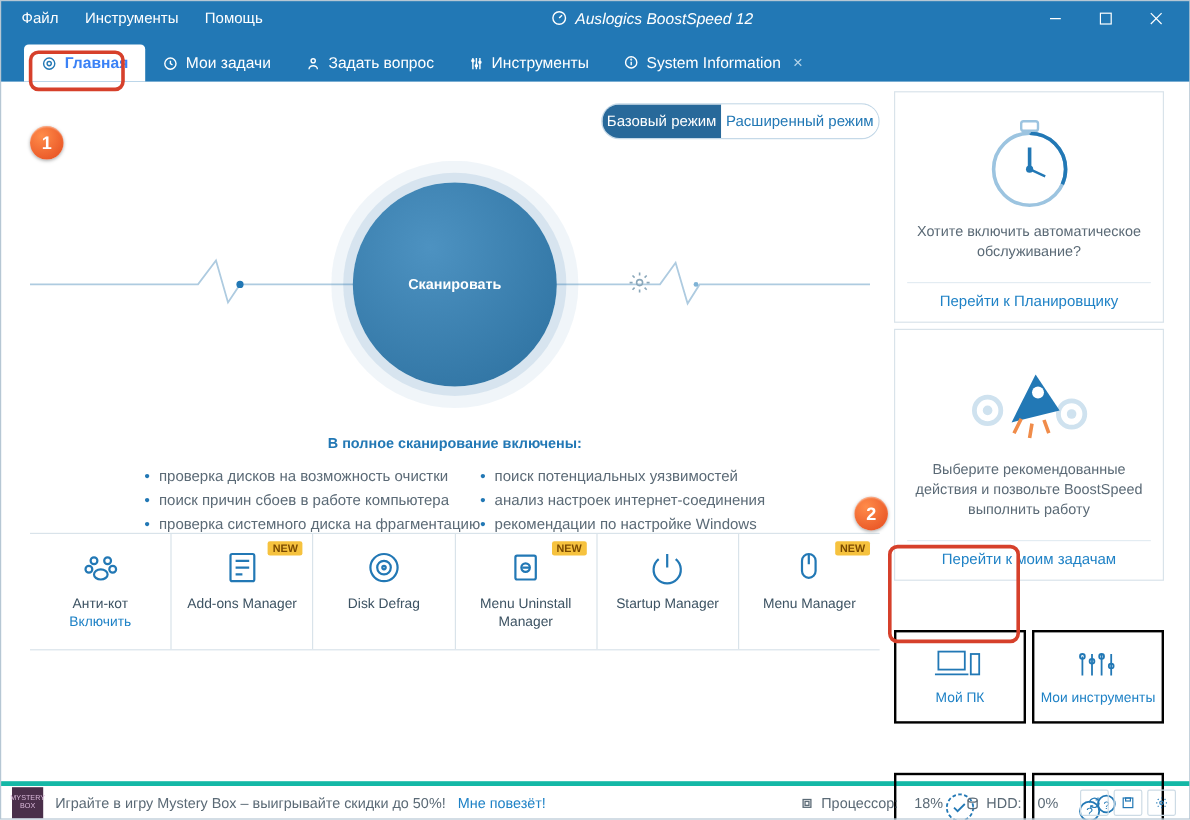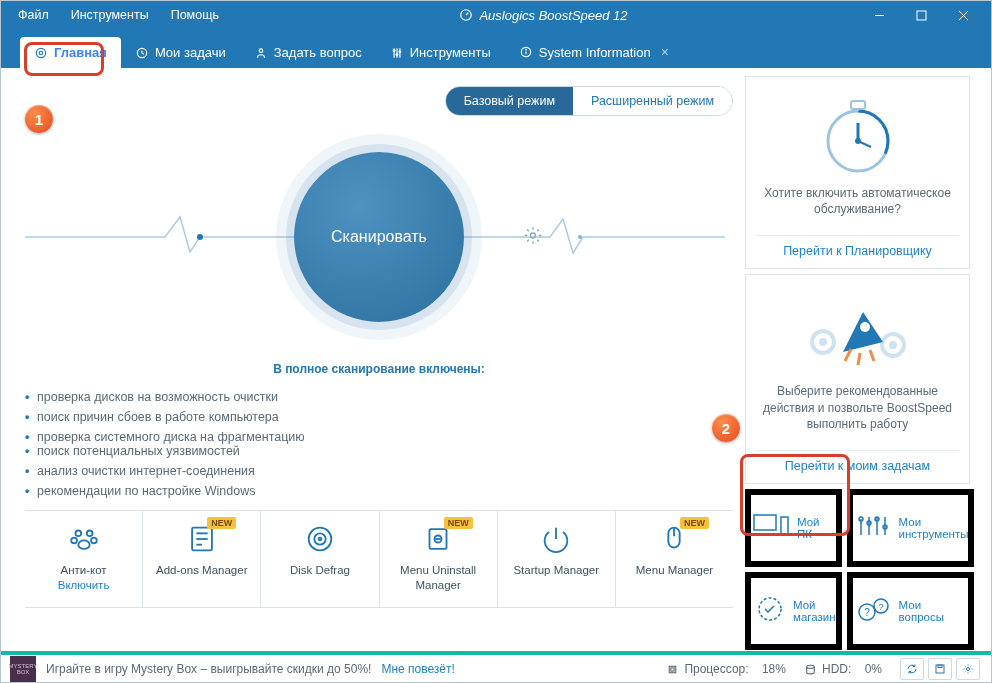--- a/index.html
+++ b/index.html
@@ -23,56 +23,56 @@
 .tab .x { margin-left: 4px; color: #b3d4ea; font-size: 14px; }
 
 
 .content { display: flex; height: 583px; }
 .left { flex: 1; display: flex; flex-direction: column; padding: 8px 6px 0 25px; }
 .right { width: 253px; padding: 8px 22px 0 6px; display: flex; flex-direction: column; gap: 5px; }
 
 
 .mode-row { display: flex; justify-content: flex-end; padding: 10px 0 6px 0; }
 .mode-toggle { border: 1px solid #c5d9e8; border-radius: 18px; display: flex; overflow: hidden; height: 30px; }
-.mode-opt { padding: 0 18px; font-size: 12.5px; display: flex; align-items: center; cursor: pointer; }
+.mode-opt { padding: 0 4px; font-size: 12.5px; display: flex; align-items: center; cursor: pointer; }
 .mode-opt.active { background: #28699a; color: #fff; }
 .mode-opt:not(.active) { color: #2278b5; background: #fff; }
 
 
 .scan-area { position: relative; height: 230px; display: flex; align-items: center; justify-content: center; }
 .wave { position: absolute; top: 50%; left: 0; right: 0; height: 80px; transform: translateY(-50%); }
-.scan-btn { width: 170px; height: 170px; border-radius: 50%; background: radial-gradient(circle at 38% 32%, #4d92c1, #2b6f9e); color: #fff; font-size: 16px; display: flex; align-items: center; justify-content: center; cursor: pointer; position: relative; z-index: 2; box-shadow: 0 0 0 8px rgba(62,128,175,0.14), 0 0 0 18px rgba(62,128,175,0.08); }
+.scan-btn { width: 170px; height: 170px; border-radius: 50%; background: radial-gradient(circle at 38% 32%, #4d92c1, #2b6f9e); color: #fff; font-size: 12px; display: flex; align-items: center; justify-content: center; cursor: pointer; position: relative; z-index: 2; box-shadow: 0 0 0 8px rgba(62,128,175,0.14), 0 0 0 18px rgba(62,128,175,0.08); font-weight: bold; }
 .gear-small { position: absolute; right: 190px; top: 50%; transform: translateY(-50%); color: #8aa7ba; z-index: 2; cursor: pointer; }
 
 
 .includes-title { text-align: center; color: #2278b5; font-size: 12px; font-weight: 600; margin: 10px 0 14px 0; }
-.includes-cols { display: flex; justify-content: center; margin-bottom: 12px; flex-direction: column; }
+.includes-cols { display: flex; justify-content: center; margin-bottom: 0; }
 .includes-col { display: flex; flex-direction: column; gap: 6px; }
 .li { position: relative; padding-left: 12px; color: #5b6a76; font-size: 12.5px; }
 .li::before { content: "•"; position: absolute; left: 0; color: #2278b5; font-weight: bold; }
 
 
 .tools-row { display: flex; border-top: 1px solid #d9e3ea; border-bottom: 1px solid #d9e3ea; }
 .tool-card { flex: 1; border-right: 1px solid #d9e3ea; padding: 10px 4px 10px; display: flex; flex-direction: column; align-items: center; justify-content: flex-start; cursor: pointer; position: relative; height: 96px; }
 .tool-card:last-child { border-right: none; }
 .tool-icon { width: 36px; height: 36px; margin-bottom: 6px; color: #2278b5; display:flex; align-items:center; justify-content:center; }
 .tool-icon svg { width: 34px; height: 34px; stroke: #2278b5; fill: none; stroke-width: 1.3; }
 .tool-name { font-size: 11.5px; color: #3d5363; text-align: center; line-height: 1.3; }
 .tool-name .blue { color: #1f82c6; }
-.new-badge { position: absolute; top: 6px; right: 24px; background: #f6c23e; color: #7a4a00; font-size: 9px; font-weight: 700; padding: 1px 4px; border-radius: 2px; }
+.new-badge { position: absolute; top: 6px; right: 8px; background: #f6c23e; color: #7a4a00; font-size: 9px; font-weight: 700; padding: 1px 4px; border-radius: 2px; }
 
 
 .rcard { border: 1px solid #d9e3ea; padding: 12px 10px 10px; text-align: center; display: flex; flex-direction: column; align-items: center; }
 .rcard-img { height: 90px; width: 100%; display: flex; align-items: center; justify-content: center; }
 .rcard-text { font-size: 12px; color: #5b6a76; line-height: 1.35; margin: 6px 0 8px; }
 .rcard-link { color: #1f82c6; font-size: 12.5px; cursor: pointer; }
 .rcard-divider { border-top: 1px solid #e3ecf2; width: 100%; margin: 10px 0 8px; }
 
 .rgrid { display: grid; grid-template-columns: 1fr 1fr; gap: 5px; }
-.rtile { border: 6px solid #000000; height: 78px; display: flex; flex-direction: row; align-items: center; justify-content: center; cursor: pointer; gap: 4px; }
+.rtile { border: 2px solid #000000; height: 78px; display: flex; flex-direction: column; align-items: center; justify-content: center; cursor: pointer; gap: 4px; margin-top: 36px; }
 .rtile-icon { color: #2278b5; }
 .rtile-label { color: #1f82c6; font-size: 11.5px; }
 
 
 .statusbar { height: 32px; border-top: 4px solid #14b8a6; display: flex; align-items: center; padding: 0 12px 0 10px; gap: 10px; font-size: 12px; color: #5b6a76; }
 .mystery-thumb { width: 26px; height: 26px; background: #4a2f4a; display: flex; align-items: center; justify-content: center; color: #d9b8d9; font-size: 6px; line-height: 1; text-align:center; padding:1px; }
 .mne { color: #1f82c6; cursor: pointer; }
 .stat-right { margin-left: auto; display: flex; align-items: center; gap: 18px; }
 .stat-item { display: flex; align-items: center; gap: 5px; }
 .sb-btn { width: 24px; height: 22px; border: 1px solid #cddbe5; display: flex; align-items: center; justify-content: center; color: #2278b5; cursor: pointer; border-radius:2px; }
@@ -192,21 +192,21 @@
 
     <div class="includes-title">В полное сканирование включены:</div>
     <div class="includes-cols">
       <div class="includes-col">
         <div class="li">проверка дисков на возможность очистки</div>
         <div class="li">поиск причин сбоев в работе компьютера</div>
         <div class="li">проверка системного диска на фрагментацию</div>
       </div>
       <div class="includes-col">
         <div class="li">поиск потенциальных уязвимостей</div>
-        <div class="li">анализ очистки интернет-соединения</div>
+        <div class="li">анализ настроек интернет-соединения</div>
         <div class="li">рекомендации по настройке Windows</div>
       </div>
     </div>
 
     <div class="tools-row">
       <div class="tool-card">
         <div class="tool-icon">
             <svg viewBox="0 0 24 24">
               <circle cx="8" cy="8" r="2"></circle>
               <circle cx="16" cy="8" r="2"></circle>

